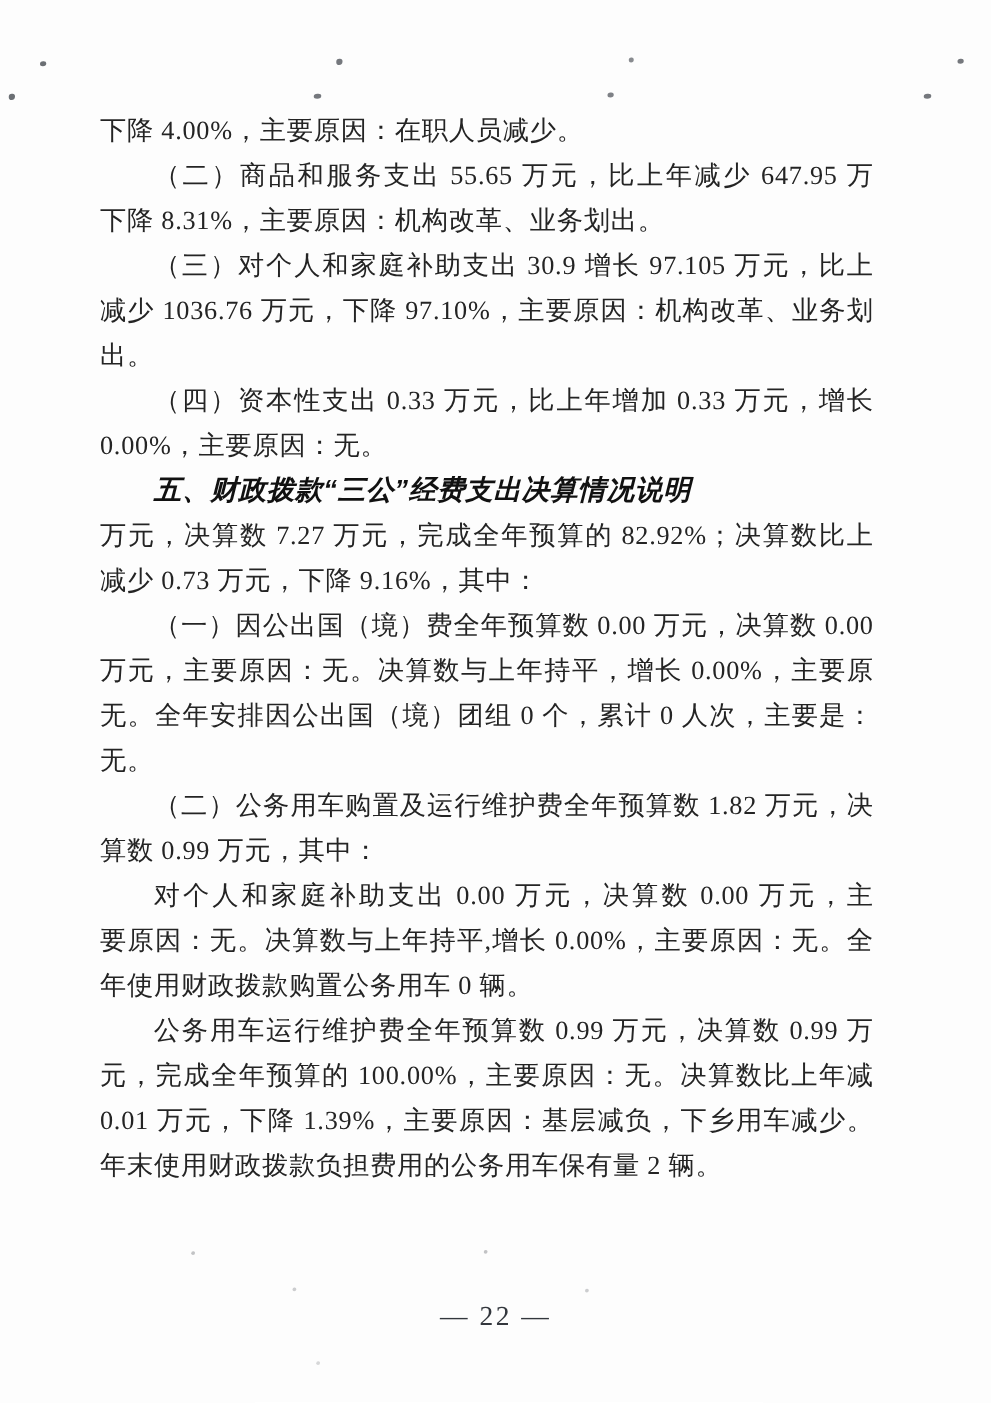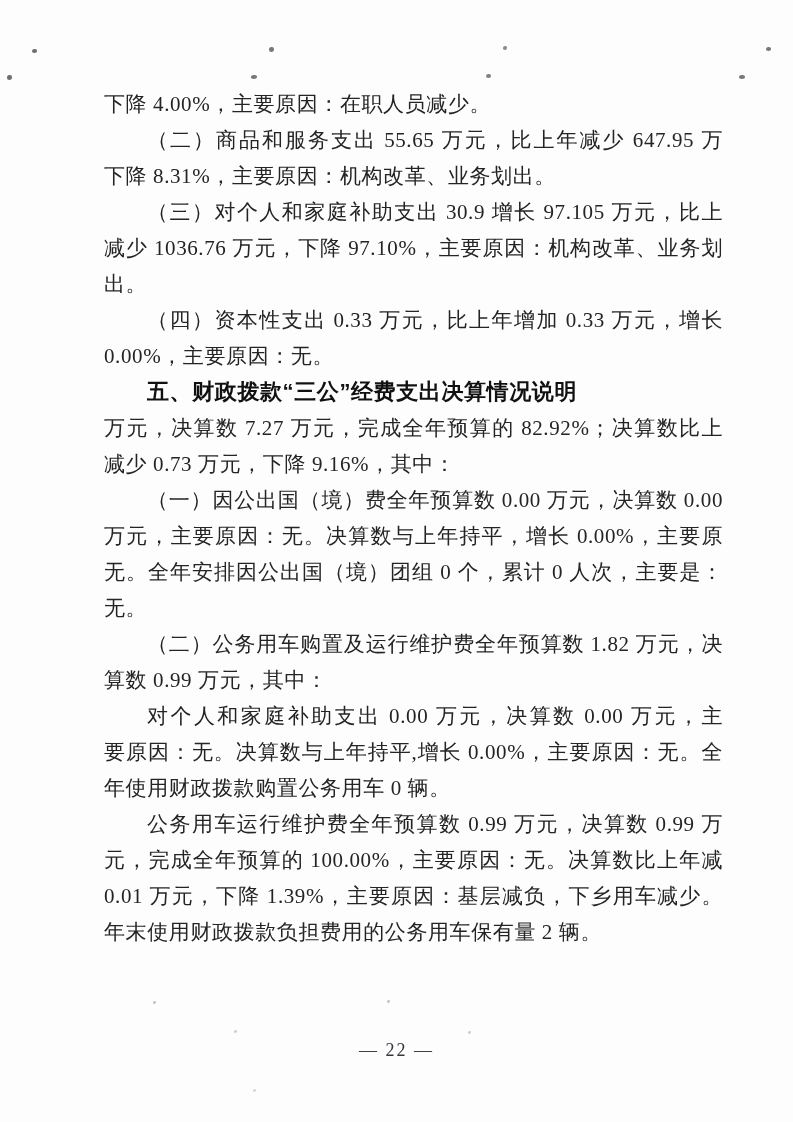--- a/index.html
+++ b/index.html
@@ -12,21 +12,21 @@
     width: 793px;
     height: 1122px;
     background: #fdfdfd;
     overflow: hidden;
     font-family: "Liberation Serif", "DejaVu Serif", serif;
     color: #1f1f1f;
   }
   .content {
     position: absolute;
     top: 86px;
-    left: 104px;
+    left: 80px;
     width: 619px;
   }
   .line {
     height: 36px;
     line-height: 36px;
     font-size: 21px;
     letter-spacing: 0.6px;
     overflow: hidden;
     white-space: nowrap;
     color: #242424;
@@ -37,28 +37,29 @@
   .line.fill {
     white-space: normal;
     text-align: justify;
     text-align-last: justify;
   }
   .line.heading {
     font-family: "Liberation Sans", "DejaVu Sans", sans-serif;
     font-weight: bold;
     font-size: 22px;
     color: #111111;
+    font-style: italic;
   }
   .footer {
     position: absolute;
     top: 1040px;
     left: 0;
     width: 100%;
     text-align: center;
-    font-size: 18px;
+    font-size: 22px;
     letter-spacing: 2px;
     color: #33373d;
   }
   .speck {
     position: absolute;
     background: #3a3f46;
     border-radius: 50% 40% 55% 45%;
   }
 </style>
 </head>

